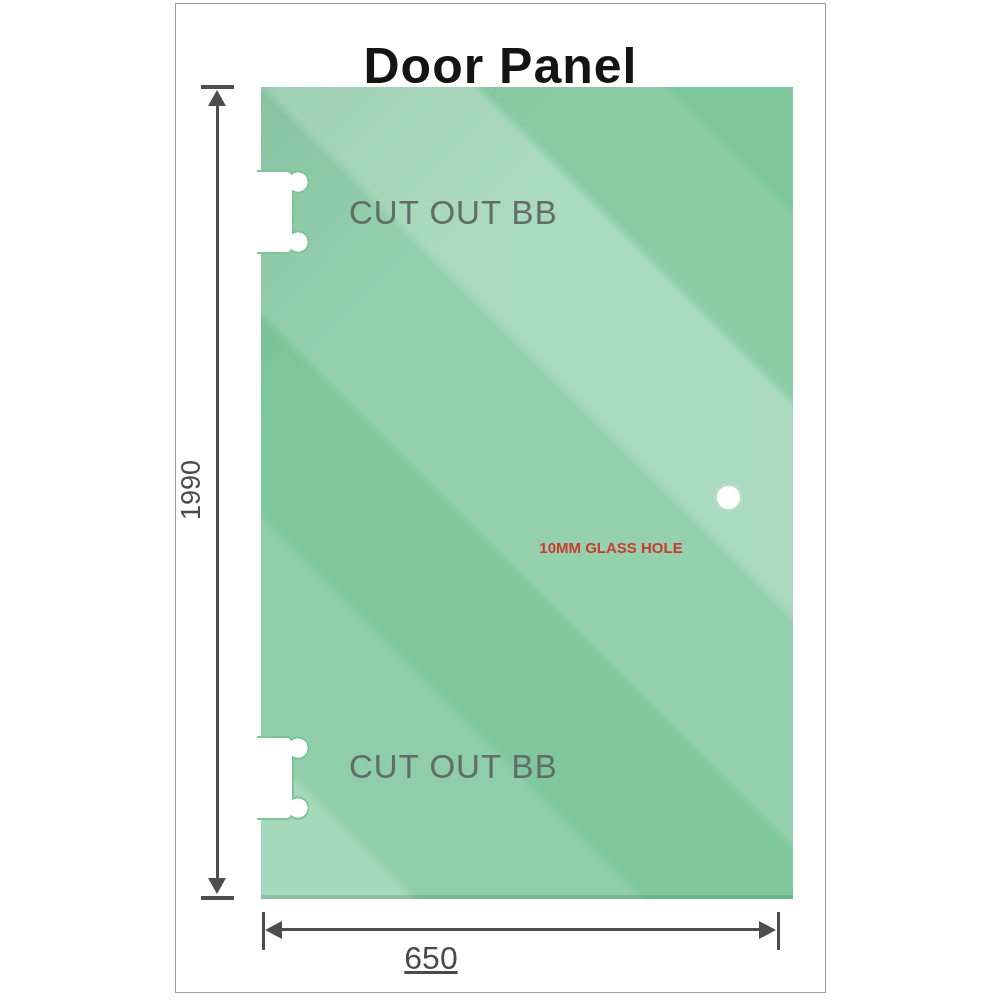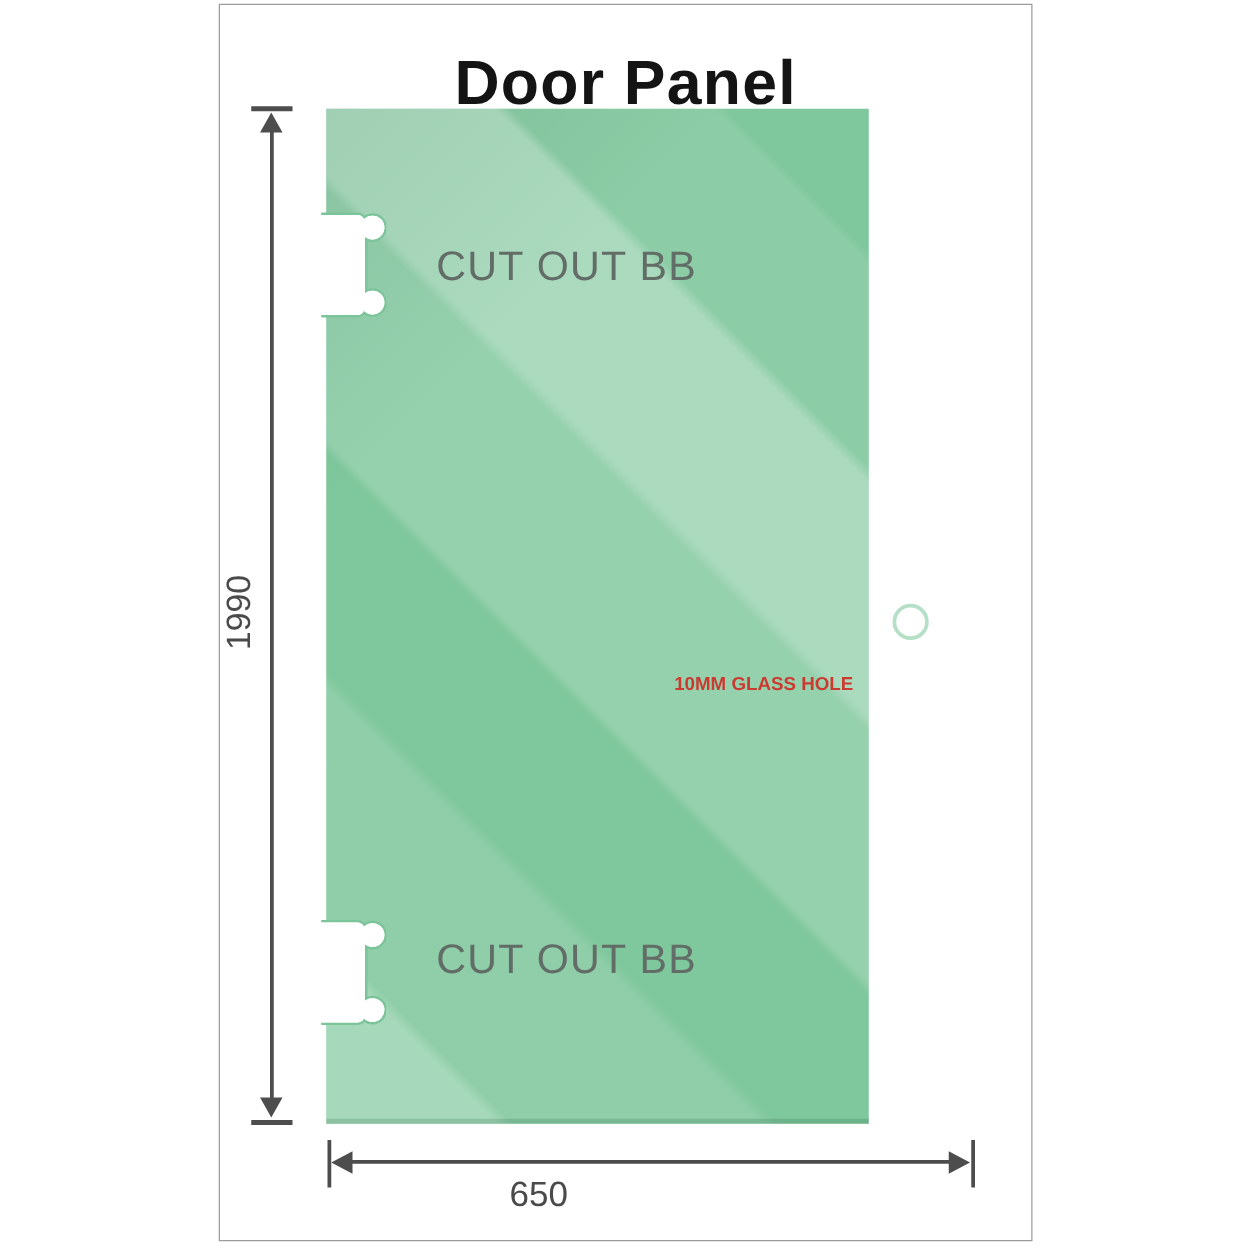--- a/index.html
+++ b/index.html
@@ -31,21 +31,21 @@
     font-weight: bold;
     letter-spacing: 1px;
     color: #141414;
     margin-top: 21px;
   }
   
   .panel {
     position: absolute;
     left: 85px;
     top: 83px;
-    width: 434px;
+    width: 532px;
     height: 812px;
     background:
       linear-gradient(45deg,
         rgba(255,255,255,0.30) 0%,
         rgba(255,255,255,0.30) 11%,
         rgba(255,255,255,0.12) 12%,
         rgba(255,255,255,0.12) 28%,
         rgba(255,255,255,0.00) 29%,
         rgba(255,255,255,0.00) 43%,
         rgba(255,255,255,0.18) 44%,
@@ -149,22 +149,23 @@
     border-top: 9px solid transparent;
     border-bottom: 9px solid transparent;
     border-left: 17px solid #4d4d4d;
   }
   .hdim-label {
     position: absolute;
     left: 200px;
     top: 936px;
     width: 110px;
     text-align: center;
-    font-size: 28px;
+    font-size: 32px;
     color: #4a4a4a;
+    text-decoration: underline;
   }
 </style>
 </head>
 <body>
 
 <div class="card">
 
   <div class="title">Door Panel</div>
 
   <div class="panel">

